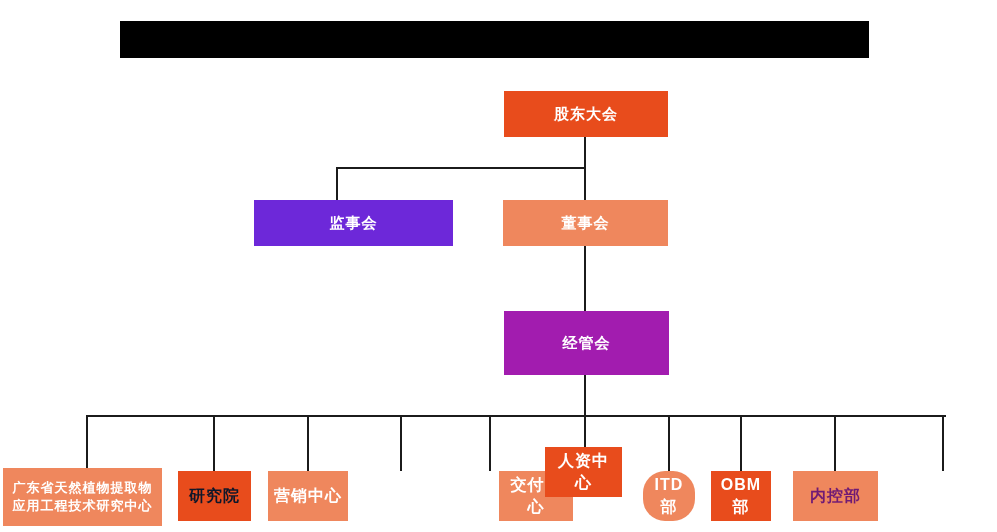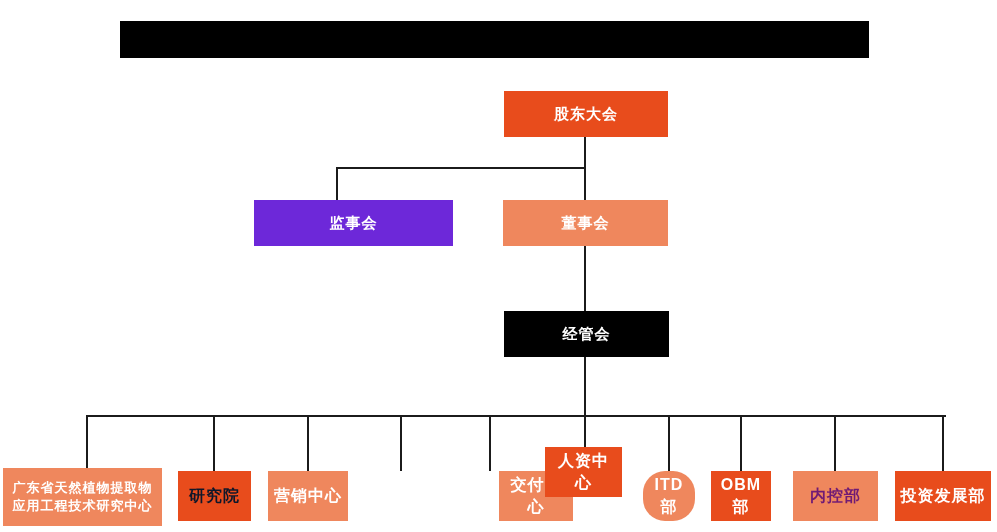--- a/index.html
+++ b/index.html
@@ -59,23 +59,22 @@
     <div class="line" style="left: 400px; top: 415px; width: 2px; height: 56px; background: rgb(27, 27, 27);"></div>
     <div class="line" style="left: 489px; top: 415px; width: 2px; height: 56px; background: rgb(27, 27, 27);"></div>
     <div class="line" style="left: 584px; top: 415px; width: 2px; height: 56px; background: rgb(27, 27, 27);"></div>
     <div class="line" style="left: 668px; top: 415px; width: 2px; height: 56px; background: rgb(27, 27, 27);"></div>
     <div class="line" style="left: 740px; top: 415px; width: 2px; height: 56px; background: rgb(27, 27, 27);"></div>
     <div class="line" style="left: 834px; top: 415px; width: 2px; height: 56px; background: rgb(27, 27, 27);"></div>
     <div class="line" style="left: 942px; top: 415px; width: 2px; height: 56px; background: rgb(27, 27, 27);"></div>
     <div class="node" style="left: 504px; top: 91px; width: 164px; height: 46px; font-size: 15px; background: rgb(232, 76, 28); color: rgb(255, 255, 255);">股东大会</div>
     <div class="node" style="left: 254px; top: 200px; width: 199px; height: 46px; font-size: 15px; background: #6d28d9; color: rgb(255, 255, 255);">监事会</div>
     <div class="node" style="left: 503px; top: 200px; width: 165px; height: 46px; font-size: 15px; background: rgb(239, 135, 93); color: rgb(255, 255, 255);">董事会</div>
-    <div class="node" style="left: 504px; top: 311px; width: 165px; height: 46px; font-size: 15px; background: #000000; color: rgb(255, 255, 255);">经管会</div>
+    <div class="node" style="left: 504px; top: 311px; width: 165px; height: 64px; font-size: 15px; background: #a21caf; color: rgb(255, 255, 255);">经管会</div>
     <div class="node" style="left: 3px; top: 468px; width: 159px; height: 58px; font-size: 13px; background: rgb(239, 135, 93); color: rgb(255, 255, 255);">广东省天然植物提取物应用工程技术研究中心</div>
     <div class="node" style="left: 178px; top: 471px; width: 73px; height: 50px; font-size: 16px; background: rgb(232, 76, 28); color: #0f172a;">研究院</div>
     <div class="node" style="left: 268px; top: 471px; width: 80px; height: 50px; font-size: 16px; background: rgb(239, 135, 93); color: rgb(255, 255, 255);">营销中心</div>
     <div class="node" style="left: 453px; top: 471px; width: 74px; height: 50px; font-size: 16px; background: rgb(239, 135, 93); color: rgb(255, 255, 255); margin-left: 46px;">交付中心</div>
     <div class="node" style="left: 545px; top: 447px; width: 77px; height: 50px; font-size: 16px; background: rgb(232, 76, 28); color: rgb(255, 255, 255);">人资中心</div>
     <div class="node" style="left: 643px; top: 471px; width: 52px; height: 50px; font-size: 16px; background: rgb(239, 135, 93); color: rgb(255, 255, 255); border-radius: 22px;">ITD部</div>
     <div class="node" style="left: 711px; top: 471px; width: 60px; height: 50px; font-size: 16px; background: rgb(232, 76, 28); color: rgb(255, 255, 255);">OBM部</div>
     <div class="node" style="left: 793px; top: 471px; width: 85px; height: 50px; font-size: 16px; background: rgb(239, 135, 93); color: #701a75;">内控部</div>
-    <div class="node" style="left: 895px; top: 471px; width: 96px; height: 50px; font-size: 16px; background: rgb(232, 76, 28); color: rgb(255, 255, 255);">投资发展部</div>
   </div>
 
 </body></html>

